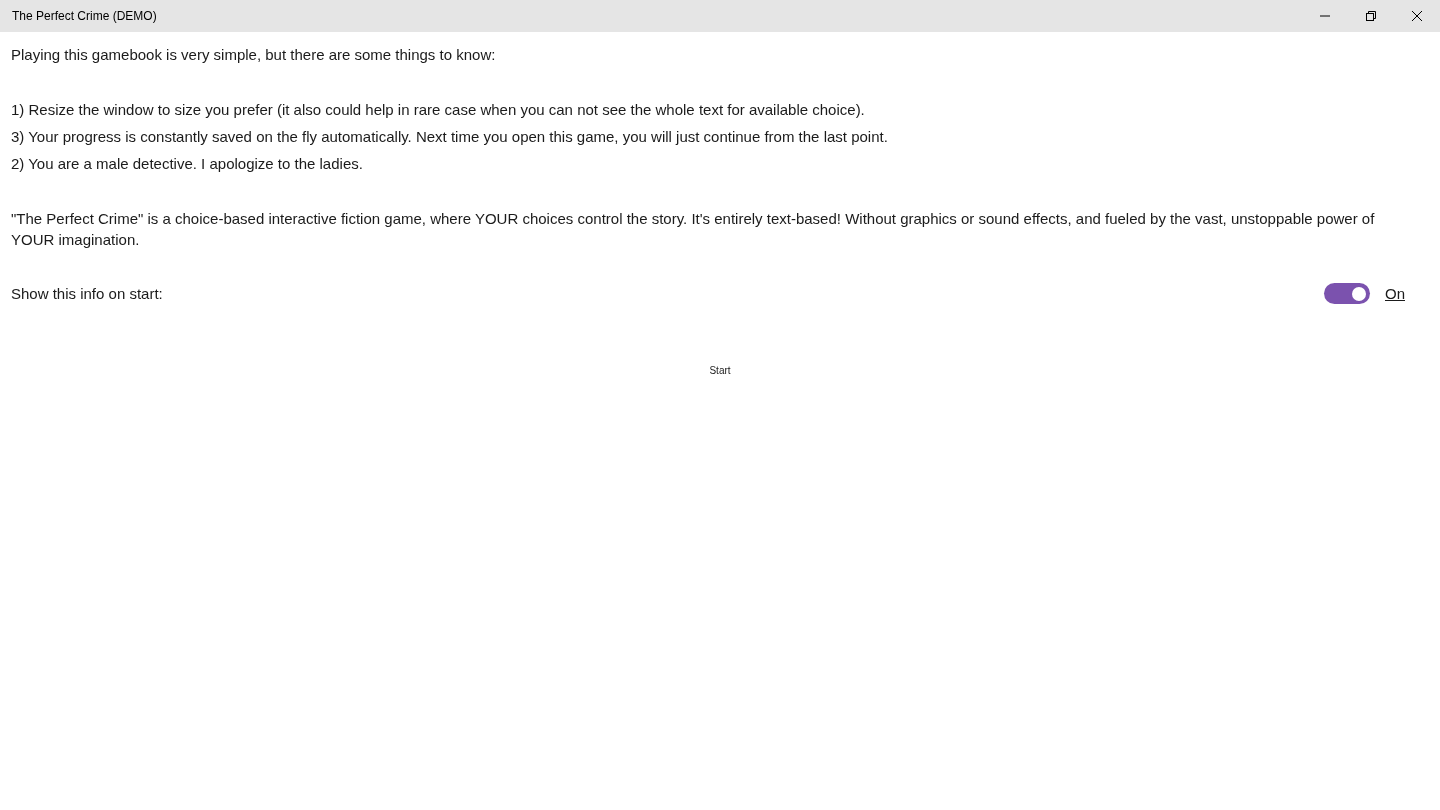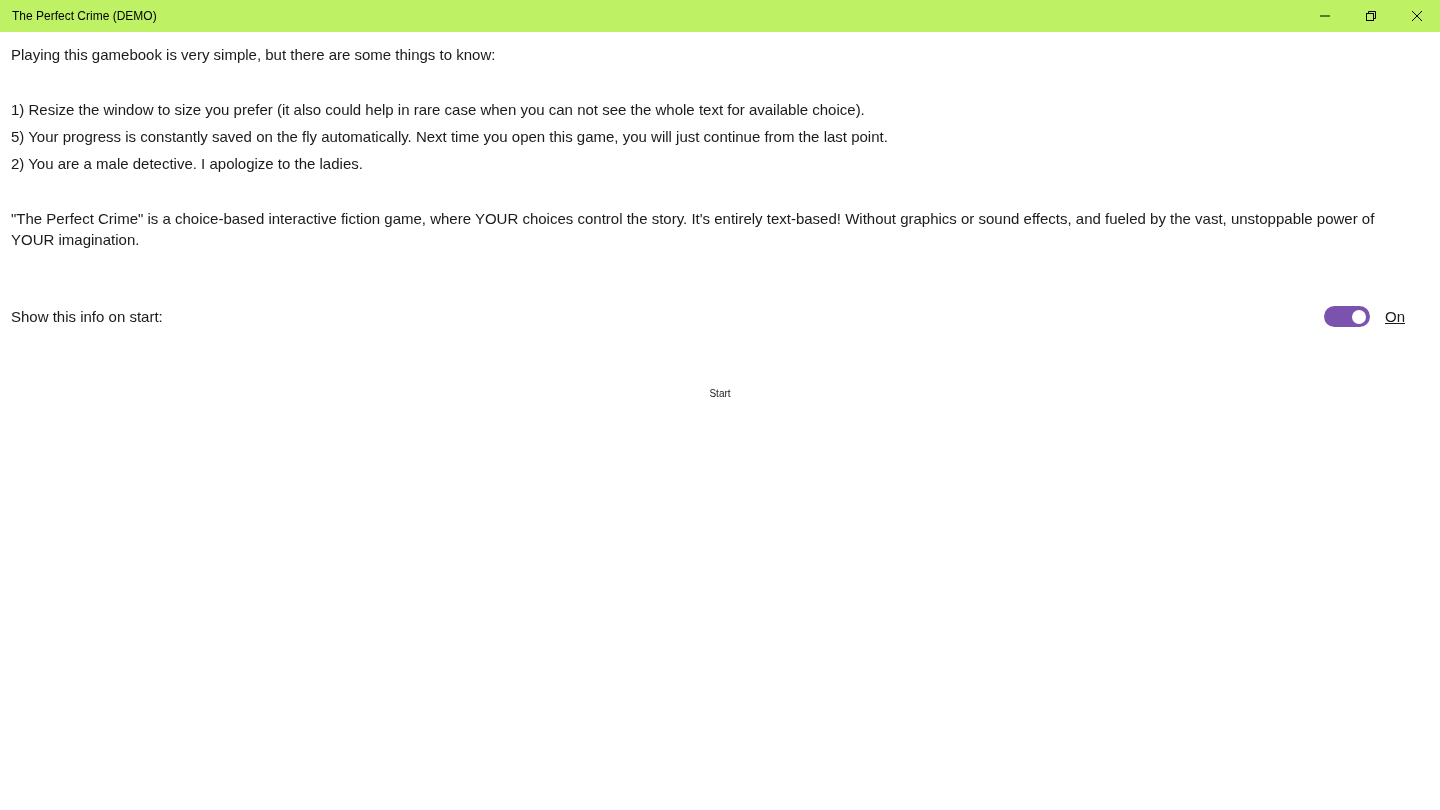--- a/index.html
+++ b/index.html
@@ -8,21 +8,21 @@
     background: #ffffff;
     font-family: "Liberation Sans", "DejaVu Sans", sans-serif;
     color: #1a1a1a;
     overflow: hidden;
   }
   
   .titlebar {
     height: 32px;
     display: flex;
     align-items: center;
-    background: #bef264;
+    background: #e5e5e5;
     user-select: none;
   }
   .titlebar-title {
     font-size: 12px;
     color: #000000;
     padding-left: 12px;
     flex: 1 1 auto;
     white-space: nowrap;
   }
   .caption-buttons { display: flex; height: 32px; }
@@ -46,21 +46,21 @@
   .rules { margin-top: 34px; }
   .rule-item { margin-top: 6px; }
   .rule-item:first-child { margin-top: 0; }
   .description {
     margin-top: 34px;
     max-width: 1390px;
   }
 
   
   .toggle-row {
-    margin-top: 56px;
+    margin-top: 33px;
     padding-right: 24px;
     display: flex;
     align-items: center;
   }
   .toggle-label { flex: 1 1 auto; }
   .toggle-switch {
     position: relative;
     width: 46px; height: 21px;
     border-radius: 11px;
     background: #7b52ae;
@@ -128,21 +128,21 @@
     </button>
   </div>
 </div>
 
 <div class="content">
 
   <p class="intro">Playing this gamebook is very simple, but there are some things to know:</p>
 
   <div class="rules">
     <p class="rule-item">1) Resize the window to size you prefer (it also could help in rare case when you can not see the whole text for available choice).</p>
-    <p class="rule-item">5) Your progress is constantly saved on the fly automatically. Next time you open this game, you will just continue from the last point.</p>
+    <p class="rule-item">3) Your progress is constantly saved on the fly automatically. Next time you open this game, you will just continue from the last point.</p>
     <p class="rule-item">2) You are a male detective. I apologize to the ladies.</p>
   </div>
 
   <p class="description">"The Perfect Crime" is a choice-based interactive fiction game, where YOUR choices control the story. It's entirely text-based! Without graphics or sound effects, and fueled by the vast, unstoppable power of YOUR imagination.</p>
 
   <div class="toggle-row">
     <span class="toggle-label">Show this info on start:</span>
     <button class="toggle-switch" role="switch" aria-checked="true">
       <span class="toggle-knob"></span>
     </button>

